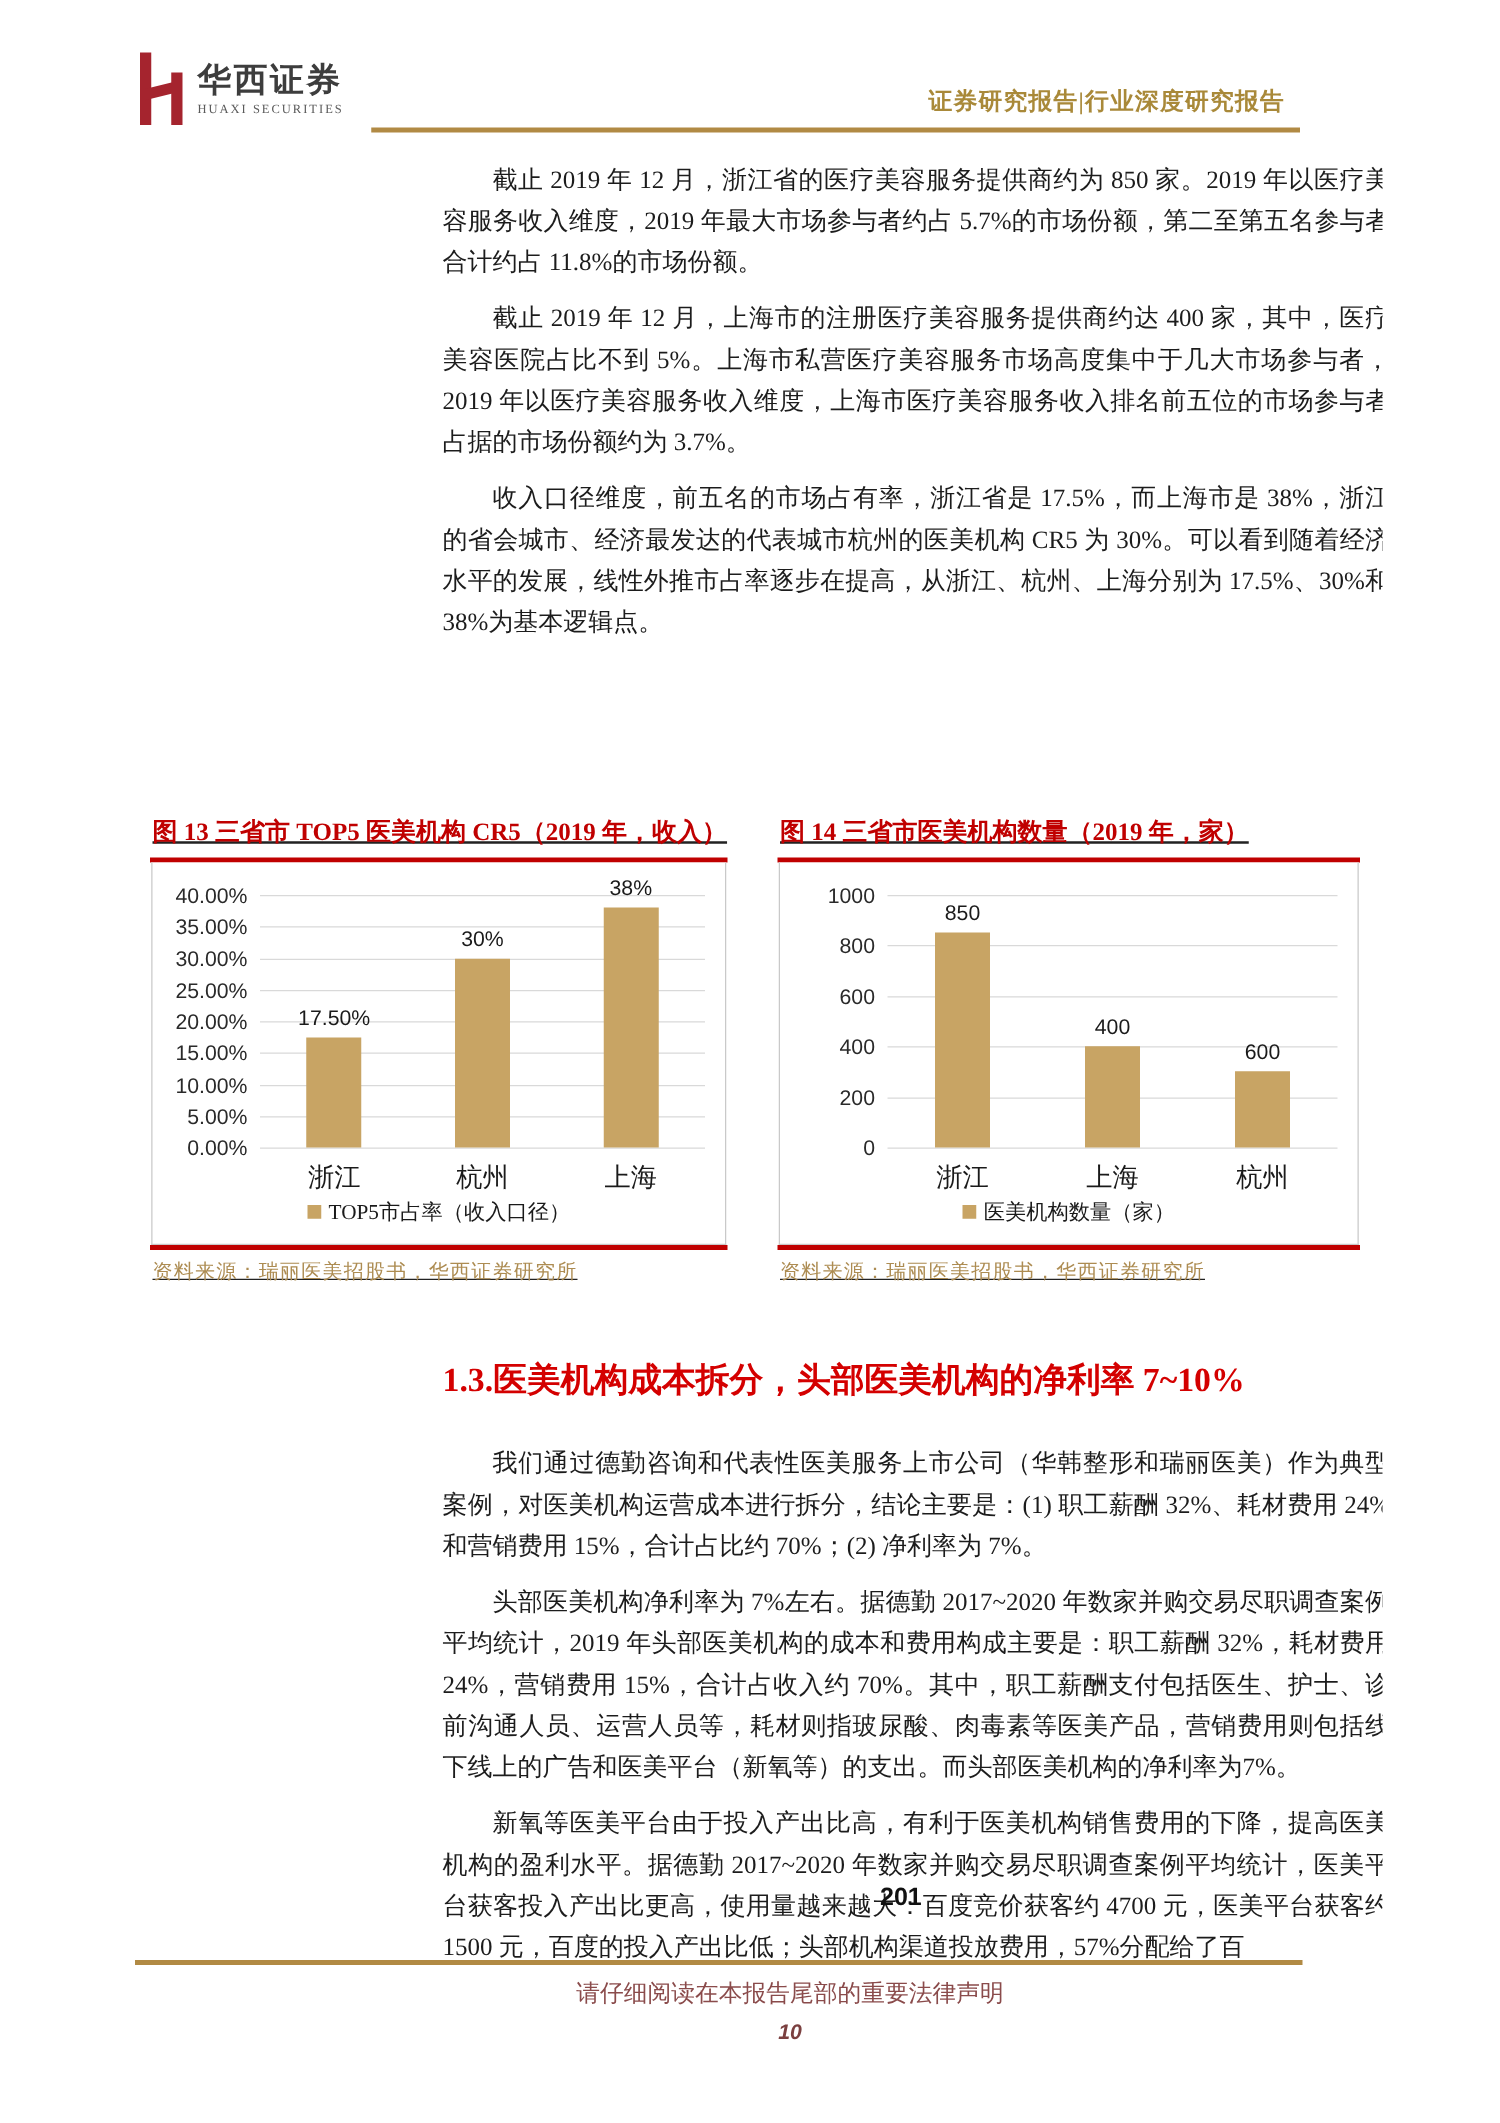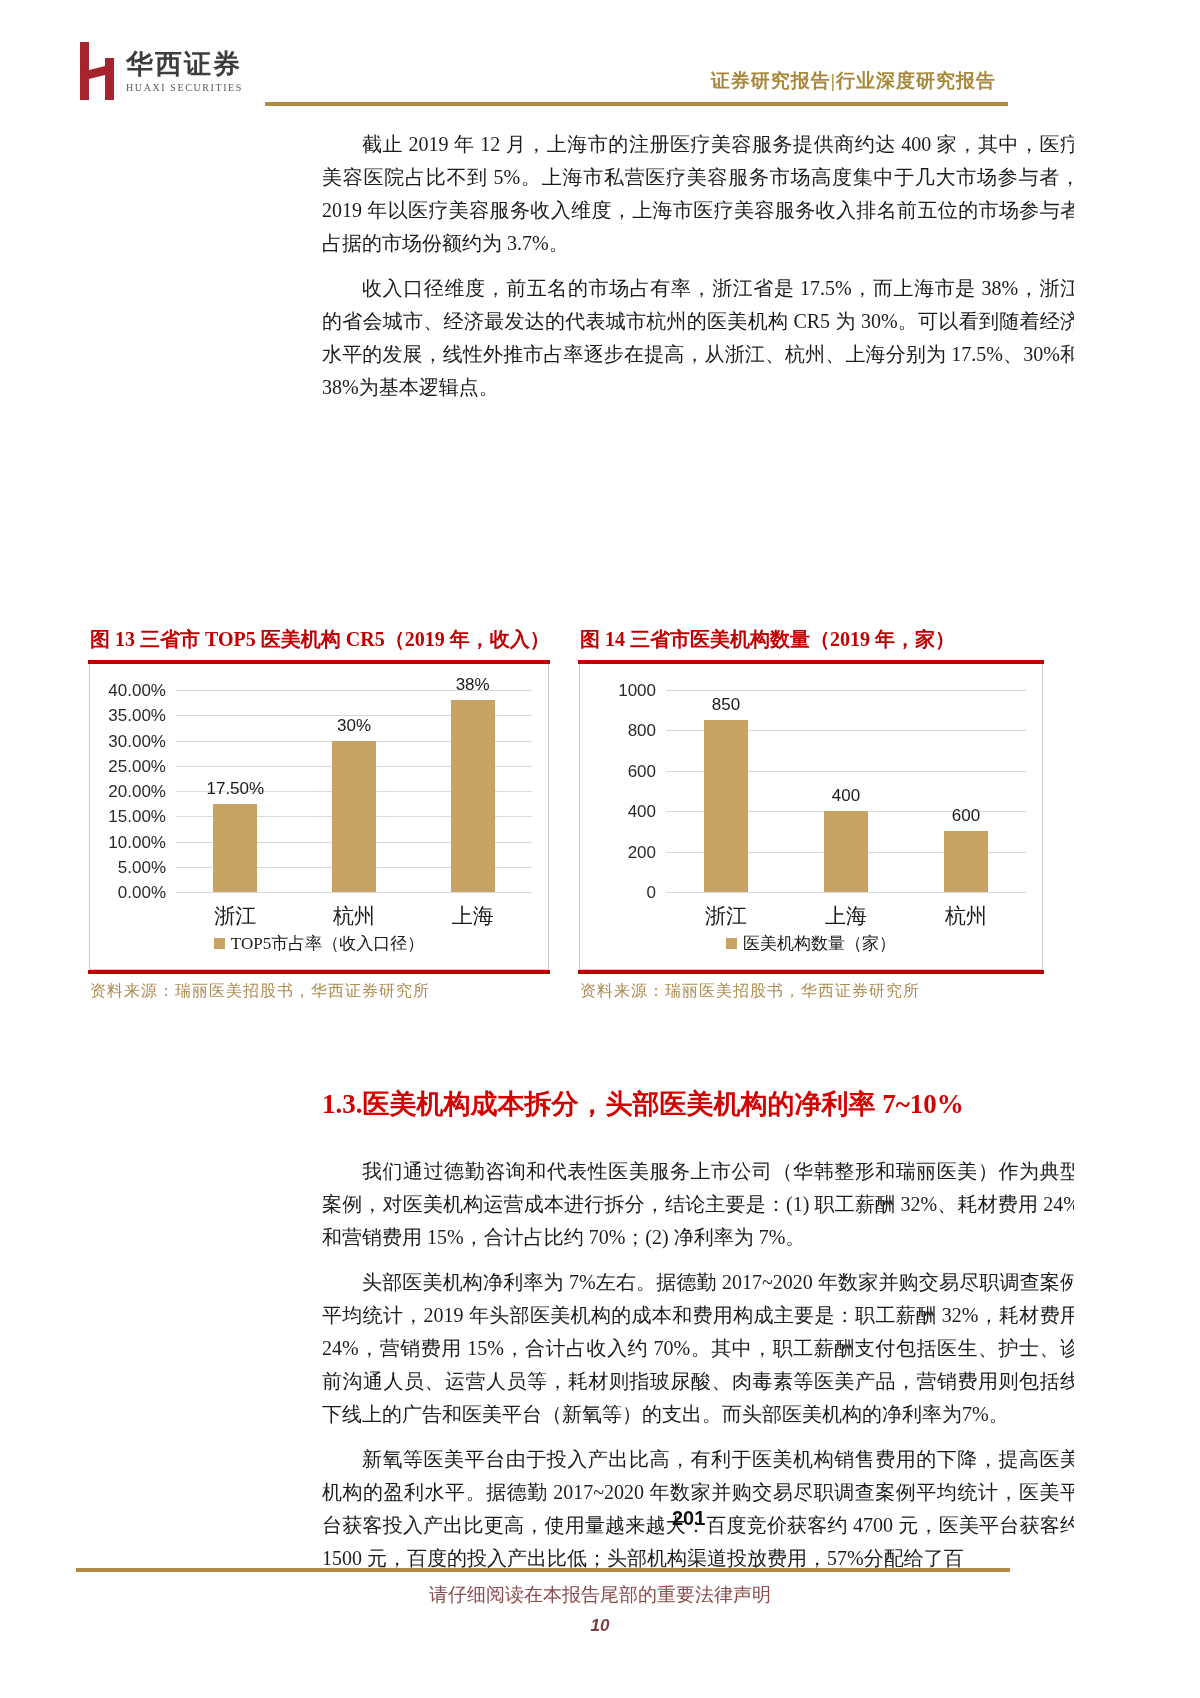--- a/index.html
+++ b/index.html
@@ -1,37 +1,37 @@
 <!DOCTYPE html>
 <html><head>
 <meta charset="utf-8">
 <style>
   html,body { margin:0; padding:0; background:#ffffff; }
   .page {
     position:relative; width:1074px; height:1698px; background:#ffffff;
-    font-family:"Liberation Serif","DejaVu Serif",serif; color:#222; overflow:hidden;
+    font-family:"Liberation Serif","DejaVu Serif",serif; color:#222; overflow:hidden;margin-left:32px;
   }
   
   .header { position:absolute; top:42px; left:78px; right:70px; height:64px; }
   .logo { position:absolute; left:0; top:0; display:flex; align-items:center; }
   .logo-mark { position:relative; width:38px; height:58px; margin-right:10px; }
   .logo-mark .lbar { position:absolute; left:2px; top:0; width:9px; height:58px; background:#A5242E; }
   .logo-mark .rbar { position:absolute; left:27px; top:16px; width:9px; height:42px; background:#A5242E; }
   .logo-mark .xbar { position:absolute; left:6px; top:26px; width:26px; height:9px; background:#A5242E; transform:skewY(-14deg); }
   .brand-cn { font-size:27px; font-weight:bold; color:#3d3d3d; letter-spacing:2px; line-height:30px; }
   .brand-en { font-size:10px; color:#5a5a5a; letter-spacing:1.6px; margin-top:3px; }
   .report-type { position:absolute; right:8px; top:26px; font-size:19px; font-weight:bold; color:#A98939; letter-spacing:1px; }
   .header-rule { position:absolute; top:102px; left:265px; right:66px; height:4px; background:#B18A44; }
   
   .textcol { position:absolute; left:322px; width:758px; font-size:20px; line-height:33px; text-align:justify; color:#1c1c1c; }
   .block1 { top:128px; }
   .block2 { top:1155px; }
   .para { margin:0 0 12px 0; text-indent:2em; }
   
-  .figures { position:absolute; top:626px; left:88px; display:flex; gap:28px; }
+  .figures { position:absolute; top:652px; left:88px; display:flex; gap:40px;text-decoration:underline; }
   .fig { width:462px; }
   .fig2 { width:466px; }
   .fig-title { font-size:20px; font-weight:bold; color:#C00000; margin:0 0 8px 2px; height:26px; }
   .fig-redline { height:4px; background:#C00000; }
   .fig-box { position:relative; height:305px; border:1px solid #c9c9c9; border-top:none; margin:0 1px; background:#fff;padding-left:12px; }
   .plot { position:absolute; left:86px; right:16px; top:26px; height:202px; }
   .gridline { position:absolute; left:0; right:0; height:1px; background:#d9d9d9; }
   .ytick { position:absolute; right:calc(100% + 10px); font-size:17px; color:#2a2a2a; white-space:nowrap;
            font-family:"Liberation Sans","DejaVu Sans",sans-serif; }
   .bar { position:absolute; bottom:0; width:44px; }
@@ -70,20 +70,21 @@
       <div>
         <div class="brand-cn">华西证券</div>
         <div class="brand-en">HUAXI SECURITIES</div>
       </div>
     </div>
     <div class="report-type">证券研究报告|行业深度研究报告</div>
   </div>
   <div class="header-rule"></div>
 
   <div class="textcol block1">
+    <p class="para">截止 2019 年 12 月，浙江省的医疗美容服务提供商约为 850 家。2019 年以医疗美容服务收入维度，2019 年最大市场参与者约占 5.7%的市场份额，第二至第五名参与者合计约占 11.8%的市场份额。</p>
     <p class="para">截止 2019 年 12 月，上海市的注册医疗美容服务提供商约达 400 家，其中，医疗美容医院占比不到 5%。上海市私营医疗美容服务市场高度集中于几大市场参与者，2019 年以医疗美容服务收入维度，上海市医疗美容服务收入排名前五位的市场参与者占据的市场份额约为 3.7%。</p>
     <p class="para">收入口径维度，前五名的市场占有率，浙江省是 17.5%，而上海市是 38%，浙江的省会城市、经济最发达的代表城市杭州的医美机构 CR5 为 30%。可以看到随着经济水平的发展，线性外推市占率逐步在提高，从浙江、杭州、上海分别为 17.5%、30%和38%为基本逻辑点。</p>
   </div>
 
   <div class="figures">
 
     <div class="fig">
       <div class="fig-title">图 13  三省市 TOP5 医美机构 CR5（2019 年，收入）</div>
       <div class="fig-redline"></div>
       <div class="fig-box">

